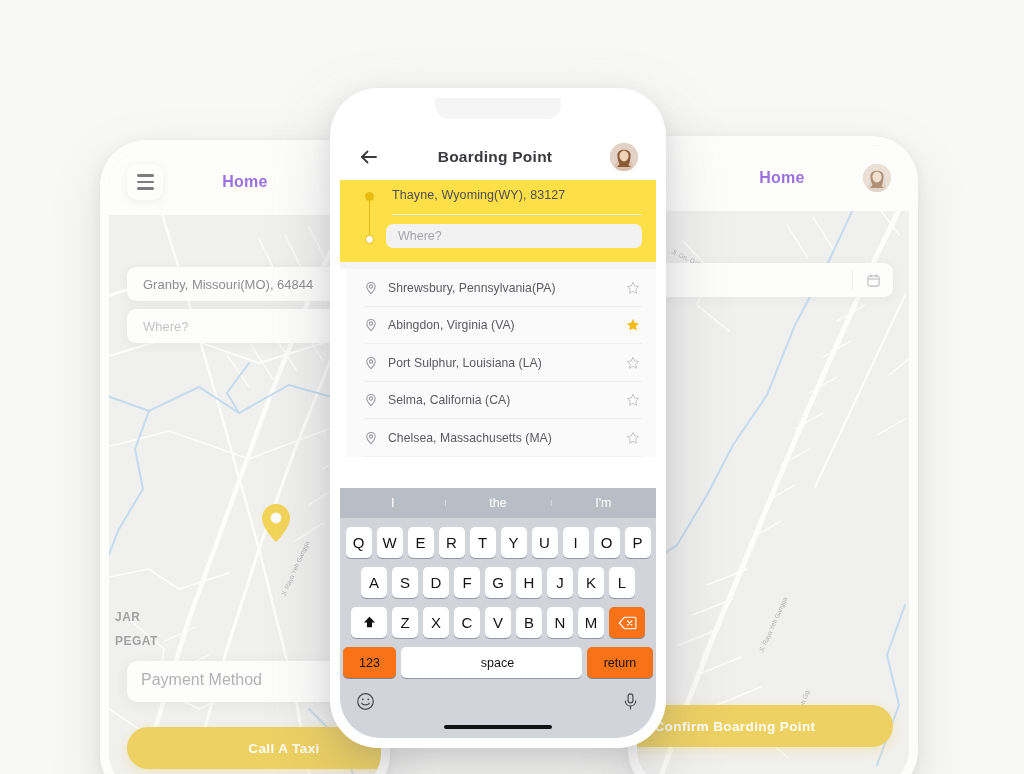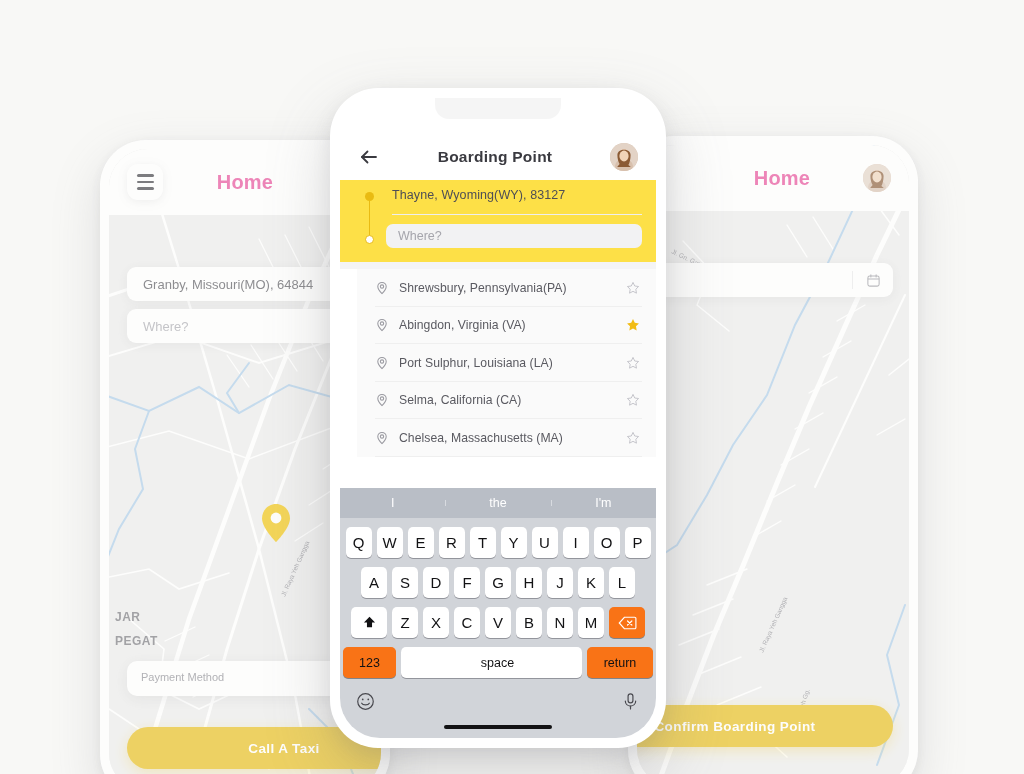--- a/index.html
+++ b/index.html
@@ -48,21 +48,21 @@
     display: flex; align-items: center;
   }
   .hamburger-card {
     width: 36px; height: 36px; border-radius: 11px; background: #fff;
     box-shadow: 0 2px 10px rgba(120,120,125,0.16);
     display: flex; flex-direction: column; justify-content: center;
     align-items: center; gap: 4px;
   }
   .hamburger-card i { display: block; width: 17px; height: 2.4px; background: #3c3c42; border-radius: 2px; }
   .screen-title {
-    font-size: 20px; font-weight: bold; color: #ec4899; letter-spacing: .2px;
+    font-size: 16px; font-weight: bold; color: #6d28d9; letter-spacing: .2px;
   }
   .avatar {
     width: 28px; height: 28px; border-radius: 50%;
     overflow: hidden; background: #d9c5b4; flex: none;
   }
   .avatar svg { display: block; }
 
   .field-card {
     position: absolute; background: #fff;
     border-radius: 9px;
@@ -74,21 +74,21 @@
   .field-card .ph { color: #a9a9b0; white-space: nowrap; }
 
   .pin {
     position: absolute; width: 30px; height: 40px; z-index: 15;
   }
   .paycard {
     position: absolute; background: #fff; border-radius: 10px;
     box-shadow: 0 3px 14px rgba(120,120,125,0.16);
     padding: 10px 14px; z-index: 18;
   }
-  .paycard .lbl { font-size: 11px; color: #8d8d95; margin-bottom: 3px; }
+  .paycard .lbl { font-size: 16px; color: #8d8d95; margin-bottom: 3px; }
   .paycard .val { font-size: 13px; color: #2f2f35; font-weight: bold; }
   .cta {
     position: absolute; background: #e8bc10; border-radius: 26px;
     color: #fff; font-weight: bold; font-size: 13.5px; letter-spacing: .4px;
     display: flex; align-items: center; justify-content: center;
     z-index: 18; box-shadow: 0 4px 14px rgba(232,188,16,0.35);
   }
 
   
   #phone-right { left: 628px; top: 136px; width: 290px; height: 660px; }
@@ -131,21 +131,21 @@
     letter-spacing: .1px;
   }
   .route-sep { position: absolute; left: 52px; right: 14px; top: 34px; height: 1px; background: #eeeeef; }
   .dest-field {
     position: absolute; left: 46px; right: 14px; top: 44px; height: 24px;
     background: #f2f2f3; border-radius: 7px; display: flex; align-items: center;
     padding: 0 12px; font-size: 12.5px; color: #a5a5ac;
   }
   .block-sep { position: absolute; left: 0; right: 0; top: 164px; height: 7px; background: #f4f4f5; z-index: 27; }
 
-  .sugg-list { position: absolute; left: 17px; right: 0; top: 171px; z-index: 26; background: #7dd3fc; }
+  .sugg-list { position: absolute; left: 6px; right: 0; top: 171px; z-index: 26; background: #7dd3fc; }
   .sugg-row {
     position: relative; height: 37.5px; display: flex; align-items: center;
     padding: 0 16px 0 18px; background: #fafafa;
   }
   .sugg-row + .sugg-row::before,
   .sugg-row::after { }
   .sugg-row .divider {
     position: absolute; left: 18px; right: 14px; bottom: 0; height: 1px; background: #efefef;
   }
   .pin-ico { width: 14px; height: 14px; flex: none; margin-right: 10px; }

